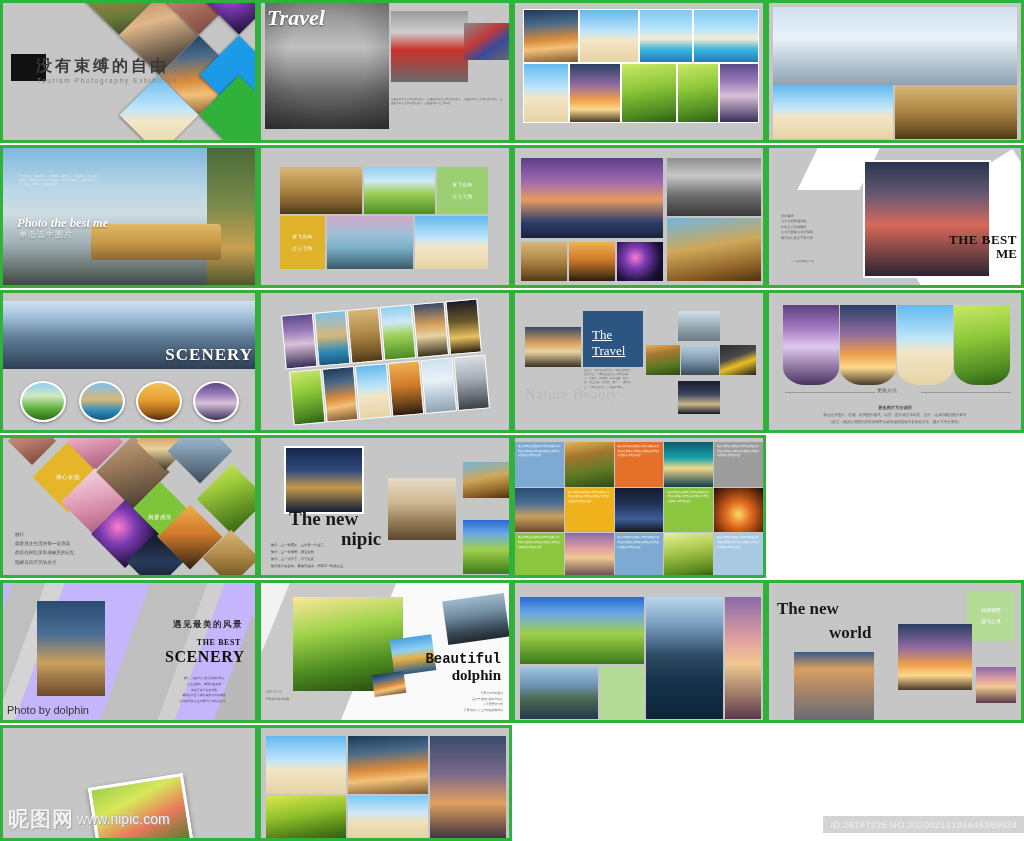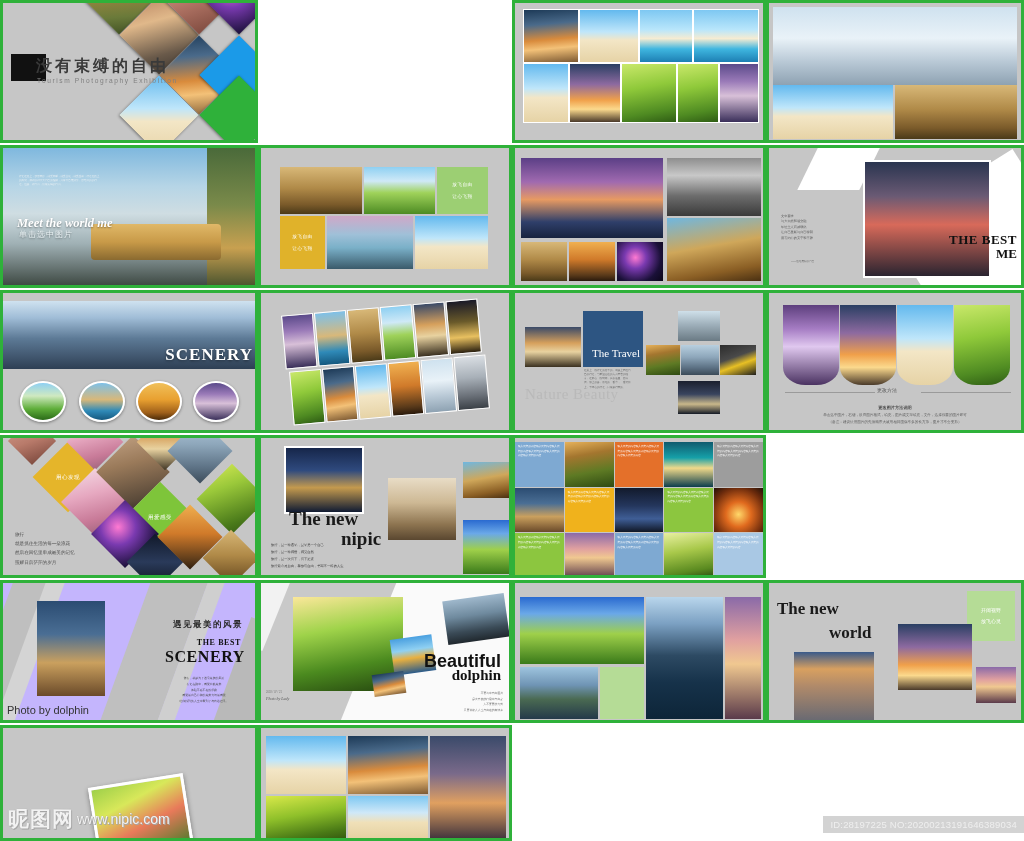--- a/index.html
+++ b/index.html
@@ -108,21 +108,21 @@
 
   
   .s9-word { position:absolute; right:2px; top:52px; font-size:17px; font-weight:bold; color:#fff; letter-spacing:1px;
      font-family:"Liberation Serif","DejaVu Serif",serif; text-shadow:0 1px 3px rgba(0,0,0,.5); }
   .circ { position:absolute; border-radius:50%; border:2px solid #fff; box-shadow:0 1px 3px rgba(0,0,0,.4); }
 
   
   .s11-nb { position:absolute; left:10px; top:93px; font-size:15px; color:#b9b9b9; letter-spacing:.5px;
      font-family:"Liberation Serif","DejaVu Serif",serif;text-align:center; }
   .s11-blue { position:absolute; background:#2d5582; display:flex; align-items:flex-end; padding:0 0 8px 9px; }
-  .s11-blue span { color:#fff; font-size:11px; font-family:"Liberation Serif","DejaVu Serif",serif; }
+  .s11-blue span { color:#fff; font-size:13px; font-family:"Liberation Serif","DejaVu Serif",serif;text-decoration:underline; }
 
   
   .rule { position:absolute; height:1px; background:#9a9a9a; }
 
   
   .s14-a { position:absolute; left:28px; top:70px; font-size:19px; font-weight:bold; color:#1a1a1a;
      font-family:"Liberation Serif","DejaVu Serif",serif; }
   .s14-b { position:absolute; left:80px; top:90px; font-size:19px; font-weight:bold; color:#1a1a1a;
      font-family:"Liberation Serif","DejaVu Serif",serif; }
 
@@ -133,22 +133,22 @@
 
   
   .s17-cn { position:absolute; right:12px; top:36px; font-size:8.5px; color:#2a2a2a; letter-spacing:1.5px; font-weight:bold; }
   .s17-a { position:absolute; right:14px; top:55px; font-size:8px; font-weight:bold; color:#111; letter-spacing:.6px;
      font-family:"Liberation Serif","DejaVu Serif",serif; }
   .s17-b { position:absolute; right:10px; top:65px; font-size:16px; font-weight:bold; color:#111; letter-spacing:.6px;
      font-family:"Liberation Serif","DejaVu Serif",serif; }
   .s17-photo { position:absolute; left:4px; bottom:4px; font-size:11px; color:#333; }
 
   
-  .s18-a { position:absolute; right:8px; top:68px; font-size:18px; font-weight:bold; color:#111;
-     font-family:Liberation Sans, sans-serif; }
+  .s18-a { position:absolute; right:8px; top:68px; font-size:14px; font-weight:bold; color:#111;
+     font-family:Liberation Mono, monospace; }
   .s18-b { position:absolute; right:8px; top:84px; font-size:15px; font-weight:bold; color:#111;
      font-family:"Liberation Serif","DejaVu Serif",serif; }
 
   
   .s20-a { position:absolute; left:8px; top:16px; font-size:17px; font-weight:bold; color:#1a1a1a;
      font-family:"Liberation Serif","DejaVu Serif",serif; }
   .s20-b { position:absolute; left:60px; top:40px; font-size:17px; font-weight:bold; color:#1a1a1a;
      font-family:"Liberation Serif","DejaVu Serif",serif; }
   .s20-green { position:absolute; right:6px; top:8px; width:48px; height:50px; background:#b5dc96;
      display:flex; flex-direction:column; align-items:center; justify-content:center; color:#fff; font-size:5px; line-height:2.2; }
@@ -193,20 +193,29 @@
         </div>
     <div class="dia shadow" style="left:208px;top:44px;width:56px;height:56px;background:#1b9ae8;"></div>
     <div class="dia shadow" style="left:208px;top:84px;width:56px;height:56px;background:#2fb13a;"></div>
 
     <div class="s1-bar"></div>
     <div class="s1-t1">没有束缚的自由</div>
     <div class="s1-t2">Tourism Photography Exhibition</div>
   </div>
 </div>
 
+<div class="slide" style="left:258px;top:0;width:254px;height:143px;">
+  <div class="canvas">
+    <div class="ph im-bus vig" style="left:4px;top:0;width:124px;height:126px;"></div>
+    <div class="s2-title">Travel</div>
+    <div class="ph im-bus" style="left:130px;top:8px;width:77px;height:71px;background:linear-gradient(180deg,#9a9a9a 0%,#cfcfcf 30%,#c8302a 55%,#6a6a6a 100%);"></div>
+    <div class="ph" style="left:203px;top:20px;width:45px;height:37px;background:linear-gradient(145deg,#8a8a8a 0%,#c03a3a 40%,#3a4a9a 65%,#6a6a6a 100%);"></div>
+    <div class="txt tiny" style="left:130px;top:95px;width:112px;white-space:pre-wrap;">这里是您补充文字内容的地方，这里是您补充文字内容的地方，这里是您补充文字内容的地方。这里是您补充文字内容的地方，这里是您补充文字内容。</div>
+  </div>
+</div>
 
 <div class="slide" style="left:512px;top:0;width:254px;height:143px;">
   <div class="canvas">
     <div class="ph frs im-sunset" style="left:8px;top:6px;width:56px;height:54px;"></div>
     <div class="ph frs im-beach" style="left:64px;top:6px;width:60px;height:54px;"></div>
     <div class="ph frs im-sea" style="left:124px;top:6px;width:54px;height:54px;"></div>
     <div class="ph frs im-sea" style="left:178px;top:6px;width:66px;height:54px;"></div>
     <div class="ph frs im-beach" style="left:8px;top:60px;width:46px;height:60px;"></div>
     <div class="ph frs im-sunset2" style="left:54px;top:60px;width:52px;height:60px;"></div>
     <div class="ph frs im-grass" style="left:106px;top:60px;width:56px;height:60px;"></div>
@@ -221,21 +230,21 @@
     <div class="ph im-beach" style="left:4px;top:82px;width:120px;height:54px;"></div>
     <div class="ph im-dubai" style="left:126px;top:82px;width:122px;height:54px;"></div>
   </div>
 </div>
 
 <div class="slide" style="left:0;top:145px;width:258px;height:143px;">
   <div class="canvas im-lake" style="background:linear-gradient(180deg,#7fb8de 0%,#b6d5e6 28%,#cfdde2 48%,#9fb0b4 70%,#3f4a44 100%);">
     <div class="ph" style="right:0;top:0;width:48px;height:143px;background:linear-gradient(180deg,#4a6a3a 0%,#7a8a4a 40%,#c8a050 70%,#3a4a2a 100%);"></div>
     <div class="ph" style="left:88px;top:76px;width:130px;height:36px;background:linear-gradient(180deg,#e0b868 0%,#c89a48 50%,#8a6a30 100%);border-radius:4px;"></div>
     <div class="txt tiny" style="left:16px;top:27px;width:82px;color:#e6eef2;">行走在路上，放慢脚步，感受四季，感受变化，感受生命；行走在路上的风景，那种的种大大自己的理解，只有自己最清楚。漫无目的的行走，也是一种自由，没有束缚的自由。</div>
-    <div class="s5-en">Meet the world me</div>
+    <div class="s5-en">Photo the best me</div>
     <div class="s5-cn">单击选中图片</div>
   </div>
 </div>
 
 <div class="slide" style="left:258px;top:145px;width:254px;height:143px;">
   <div class="canvas">
     <div class="ph im-dubai" style="left:19px;top:19px;width:82px;height:47px;"></div>
     <div class="ph im-field" style="left:103px;top:19px;width:71px;height:47px;"></div>
     <div class="colorbox" style="left:176px;top:19px;width:51px;height:47px;background:#9ccf73;">
       <span>放飞自由</span>

